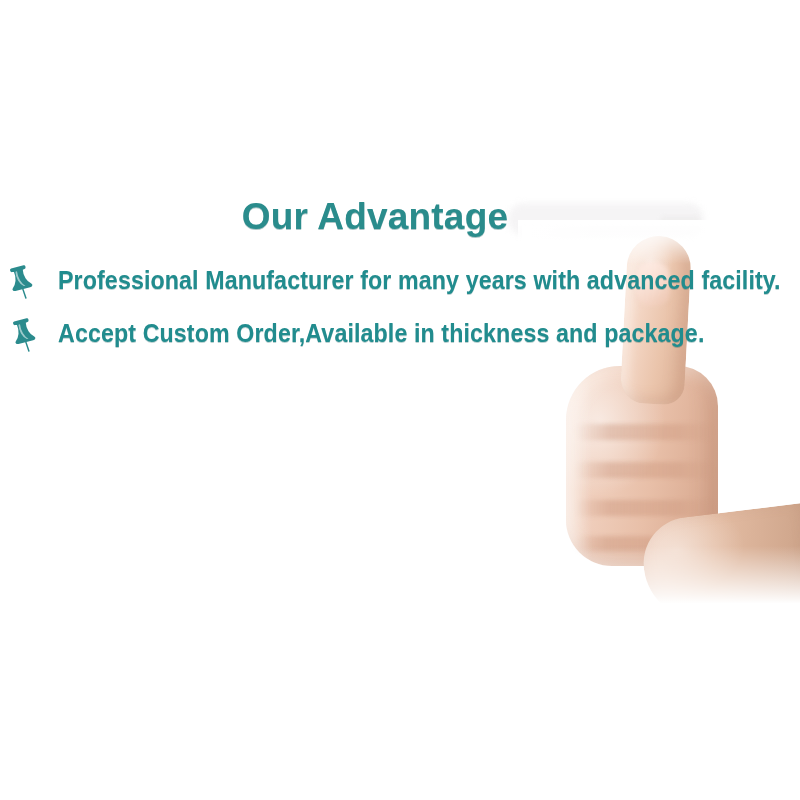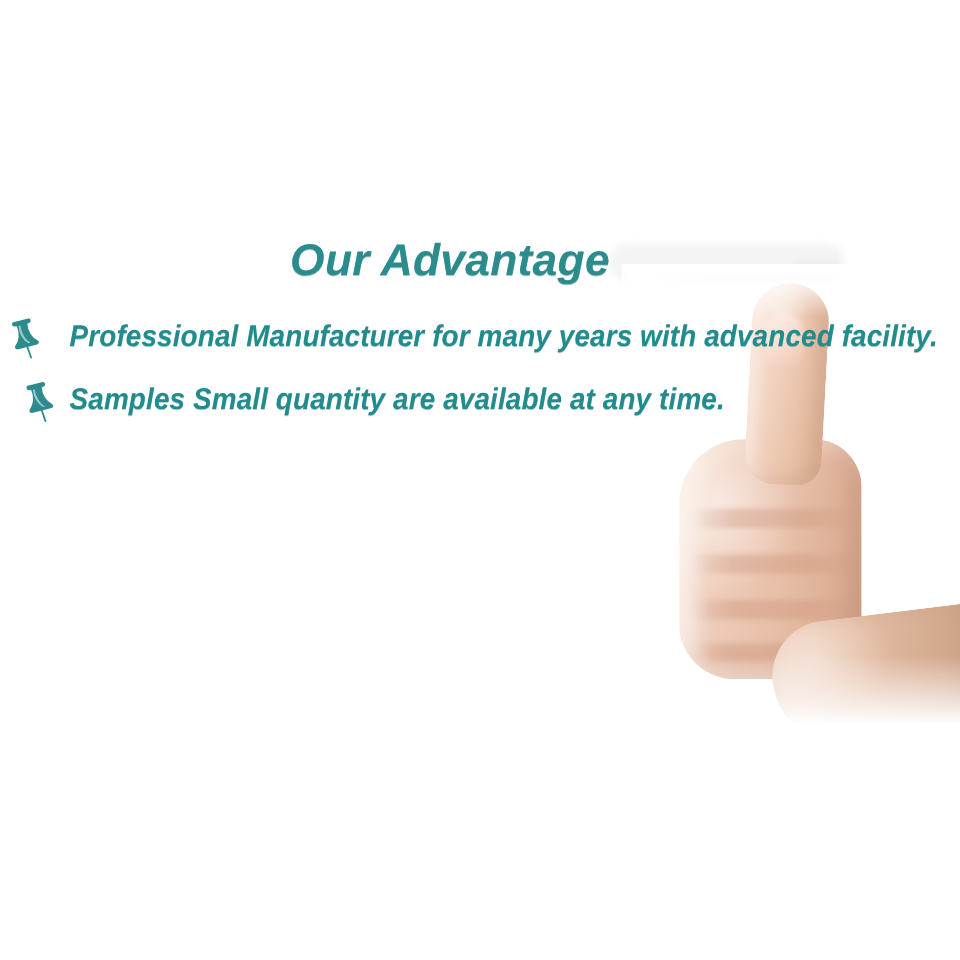--- a/index.html
+++ b/index.html
@@ -11,21 +11,20 @@
   body {
     font-family: "Liberation Sans", "DejaVu Sans", sans-serif;
   }
 
   #canvas {
     position: relative;
     width: 800px;
     height: 706px;
     background: #ffffff;
     overflow: hidden;
-    font-style: italic;
   }
 
   
   .title-smudge {
     position: absolute;
     left: 508px;
     top: 203px;
     width: 196px;
     height: 32px;
     border-radius: 16px;
@@ -214,30 +213,30 @@
           <path d="M8.2 2.4 L21.0 2.4 Q22.6 2.4 22.6 4.2 Q22.6 6.0 21.0 6.2 L19.2 6.5 Q18.3 11.0 19.8 15.4 Q21.2 19.6 24.1 22.0 Q25.4 23.1 24.5 24.3 Q23.7 25.3 22.1 25.3 L7.0 25.3 Q5.4 25.3 4.7 24.3 Q3.9 23.1 5.1 22.0 Q8.0 19.6 9.5 15.4 Q11.0 11.0 10.1 6.5 L8.3 6.2 Q6.7 6.0 6.7 4.2 Q6.7 2.4 8.2 2.4 Z" fill="currentColor"></path>
           <path d="M14.6 25.3 L15.4 34.6" stroke="currentColor" stroke-width="1.5" stroke-linecap="round" fill="none"></path>
           <path d="M11.6 6.6 L13.2 6.6 Q12.6 11.4 14.0 15.9 Q15.3 20.2 18.0 22.6 L16.2 22.6 Q13.3 20.0 12.0 15.7 Q10.7 11.2 11.6 6.6 Z" fill="#ffffff" opacity=".55"></path>
         </g>
       </svg>
     </span>
     <span class="advantage-text" style="left: 58px; color: rgb(33, 140, 142);">Professional Manufacturer for many years with advanced facility.</span>
   </div>
 
 
-
-
-
   <div class="advantage-row">
-    <span class="pin-icon" style="left: 18px; color: rgb(43, 139, 141);">
+    <span class="pin-icon" style="left: 9px; color: rgb(43, 139, 141);">
       <svg viewBox="0 0 30 36" xmlns="http://www.w3.org/2000/svg" aria-hidden="true">
         <g transform="rotate(-14 15 16)">
           <path d="M8.2 2.4 L21.0 2.4 Q22.6 2.4 22.6 4.2 Q22.6 6.0 21.0 6.2 L19.2 6.5 Q18.3 11.0 19.8 15.4 Q21.2 19.6 24.1 22.0 Q25.4 23.1 24.5 24.3 Q23.7 25.3 22.1 25.3 L7.0 25.3 Q5.4 25.3 4.7 24.3 Q3.9 23.1 5.1 22.0 Q8.0 19.6 9.5 15.4 Q11.0 11.0 10.1 6.5 L8.3 6.2 Q6.7 6.0 6.7 4.2 Q6.7 2.4 8.2 2.4 Z" fill="currentColor"></path>
           <path d="M14.6 25.3 L15.4 34.6" stroke="currentColor" stroke-width="1.5" stroke-linecap="round" fill="none"></path>
           <path d="M11.6 6.6 L13.2 6.6 Q12.6 11.4 14.0 15.9 Q15.3 20.2 18.0 22.6 L16.2 22.6 Q13.3 20.0 12.0 15.7 Q10.7 11.2 11.6 6.6 Z" fill="#ffffff" opacity=".55"></path>
         </g>
       </svg>
     </span>
-    <span class="advantage-text" style="left: 58px; color: rgb(33, 140, 142);">Samples Small quantity are available at any time.</span>
+    <span class="advantage-text" style="left: 58px; color: rgb(33, 140, 142);">Accept Custom Order,Available in thickness and package.</span>
   </div>
+
+
+
 </div>
 
 </div>
 
 </body></html>

